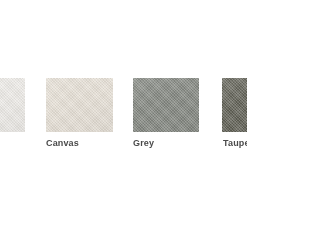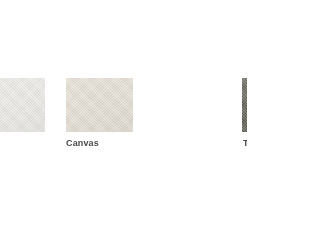--- a/index.html
+++ b/index.html
@@ -18,21 +18,20 @@
   #swatch-gallery {
     position: relative;
     width: 247px;
     height: 247px;
     background: #ffffff;
   }
 
   .swatch-item {
     position: absolute;
     top: 78px;
-    padding-left: 20px;
   }
 
   .swatch-chip {
     position: relative;
     width: 100%;
     height: 54px;
     overflow: hidden;
     background-color: #cccccc;
   }
 
@@ -96,19 +95,23 @@
   <div class="swatch-item swatch-1">
     <div class="swatch-chip" style="background-color: rgb(236, 234, 230);"></div>
     <div class="swatch-label" style="color: rgb(74, 74, 74);"></div>
   </div>
 
   <div class="swatch-item swatch-2">
     <div class="swatch-chip" style="background-color: rgb(229, 223, 213);"></div>
     <div class="swatch-label" style="color: rgb(74, 74, 74);">Canvas</div>
   </div>
 
+  <div class="swatch-item swatch-3">
+    <div class="swatch-chip" style="background-color: rgb(130, 134, 127);"></div>
+    <div class="swatch-label" style="color: rgb(74, 74, 74);">Grey</div>
+  </div>
 
   <div class="swatch-item swatch-4">
     <div class="swatch-chip" style="background-color: rgb(95, 95, 84);"></div>
     <div class="swatch-label" style="color: rgb(74, 74, 74);">Taupe</div>
   </div>
 
 </div>
 
 </body></html>

